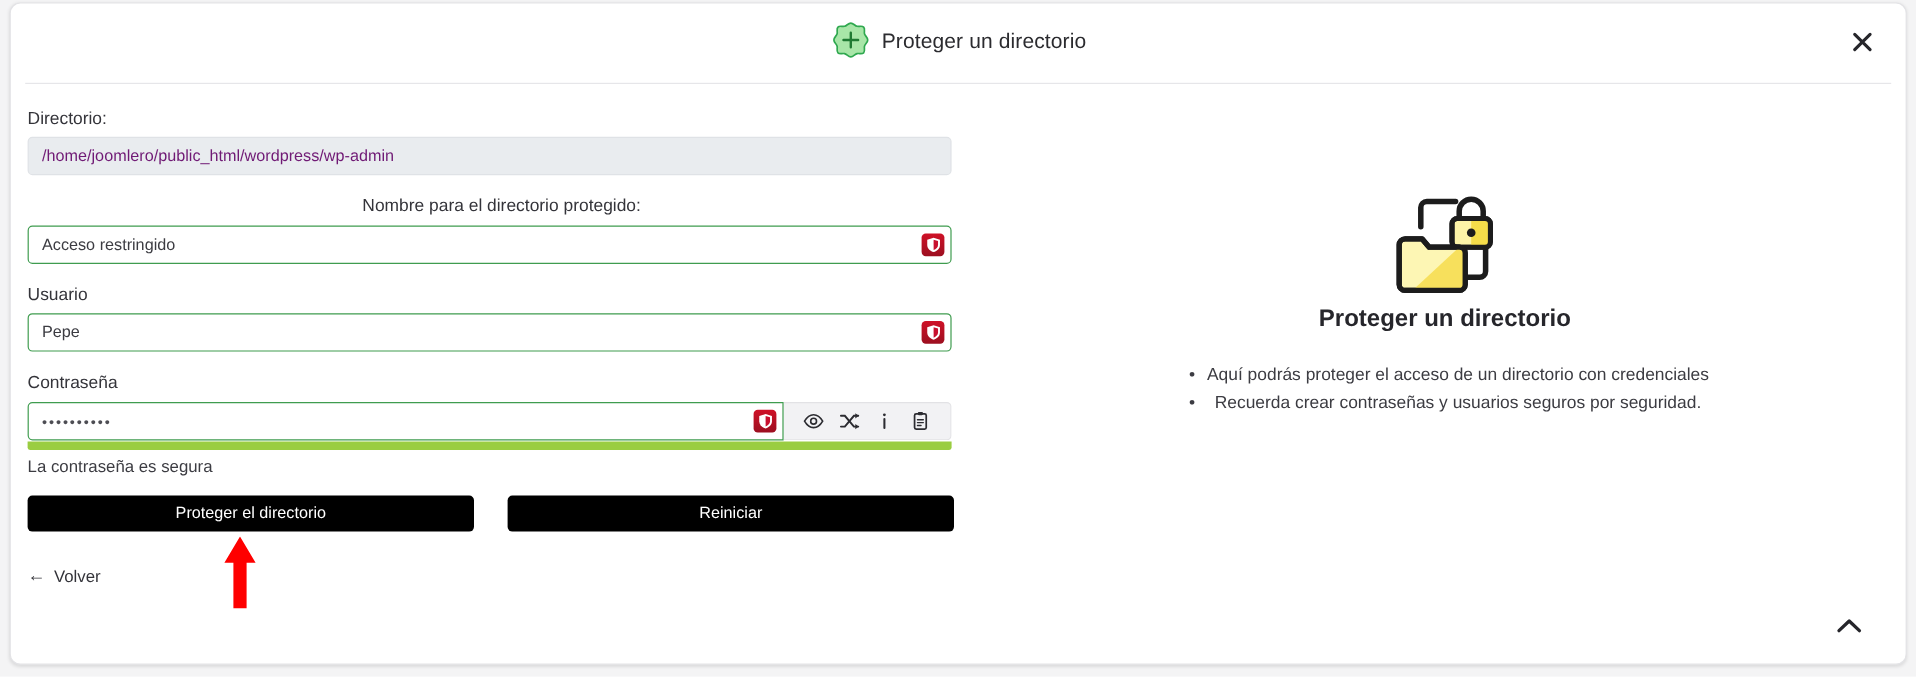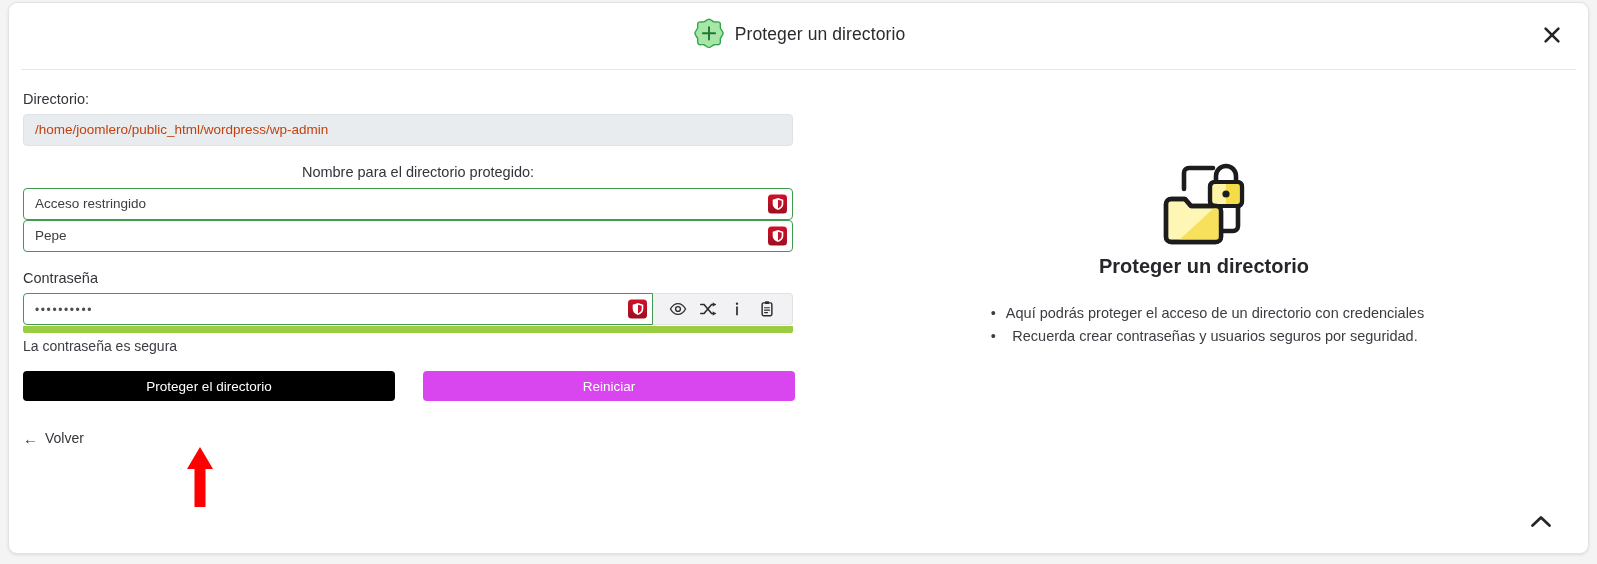--- a/index.html
+++ b/index.html
@@ -83,21 +83,21 @@
   .label-user  { margin-top: 18px; }
   .label-pass  { margin-top: 18px; }
 
   .input-readonly {
     width: 770px; height: 32px;
     background: #e9ecef;
     border: 1px solid #dfe2e6;
     border-radius: 4px;
     padding: 0 11px;
     font-size: 13.5px;
-    color: #c2410c;
+    color: #701a75;
     line-height: 30px;
     white-space: nowrap;
     overflow: hidden;
   }
   .input-wrap {
     position: relative;
     width: 770px; height: 32px;
   }
   .input-green {
     width: 100%; height: 32px;
@@ -191,21 +191,21 @@
     border-radius: 4px;
     color: #ffffff;
     font-size: 13.5px;
     font-family: "Liberation Sans", sans-serif;
     cursor: pointer;
     display: flex;
     align-items: center;
     justify-content: center;
   }
   .btn-primary { flex: 0 0 372px; background: #000000; }
-  .btn-secondary { flex: 0 0 372px; background: #d946ef; }
+  .btn-secondary { flex: 0 0 372px; background: #000000; }
 
   .back-link {
     display: inline-flex;
     align-items: center;
     gap: 7px;
     margin-top: 29px;
     font-size: 14px;
     color: #34343a;
     cursor: pointer;
     text-decoration: none;
@@ -308,20 +308,21 @@
       <div class="input-wrap">
         <div class="input-green">Acceso restringido</div>
         <span class="bw-icon">
           <svg width="12" height="13" viewBox="0 0 12 13">
             <path d="M6 0.6 L11.3 2.2 V6.6 C11.3 9.6 9 11.6 6 12.6 C3 11.6 0.7 9.6 0.7 6.6 V2.2 Z" fill="#ffffff"></path>
             <path d="M6 2.2 L9.7 3.3 V6.6 C9.7 8.6 8.1 10.1 6 10.9 Z" fill="#c8102e"></path>
           </svg>
         </span>
       </div>
 
+      <div class="field-label label-user">Usuario</div>
       <div class="input-wrap">
         <div class="input-green">Pepe</div>
         <span class="bw-icon">
           <svg width="12" height="13" viewBox="0 0 12 13">
             <path d="M6 0.6 L11.3 2.2 V6.6 C11.3 9.6 9 11.6 6 12.6 C3 11.6 0.7 9.6 0.7 6.6 V2.2 Z" fill="#ffffff"></path>
             <path d="M6 2.2 L9.7 3.3 V6.6 C9.7 8.6 8.1 10.1 6 10.9 Z" fill="#c8102e"></path>
           </svg>
         </span>
       </div>
 

